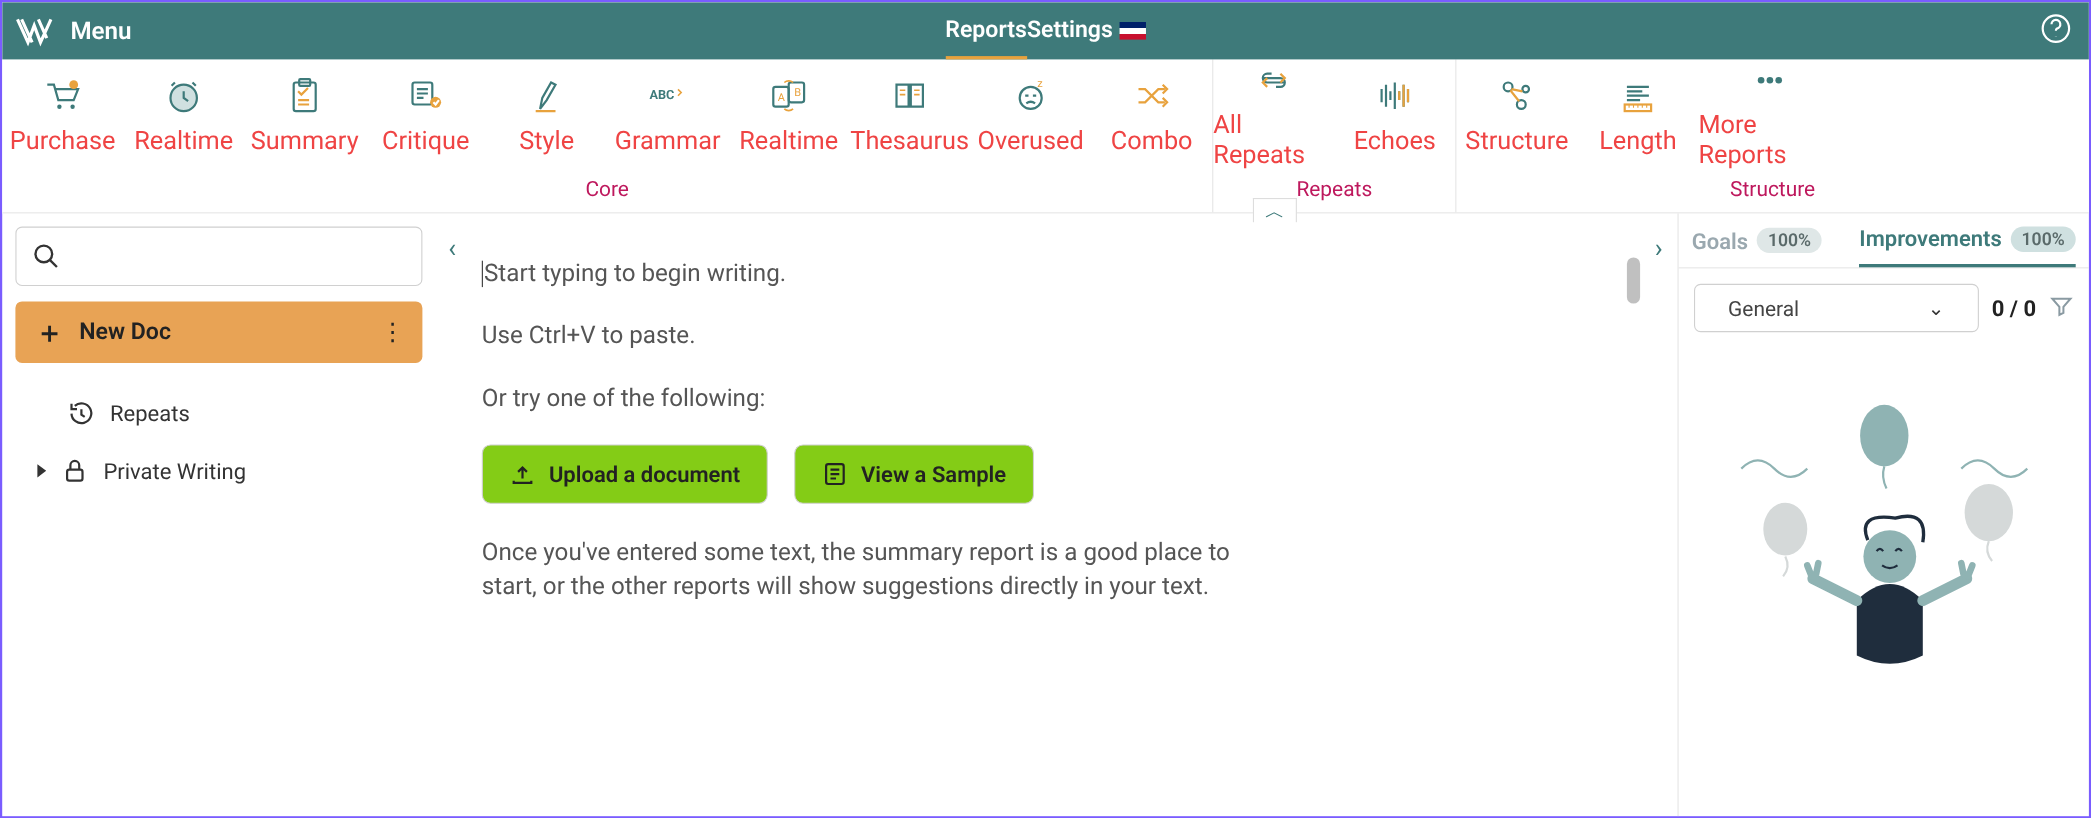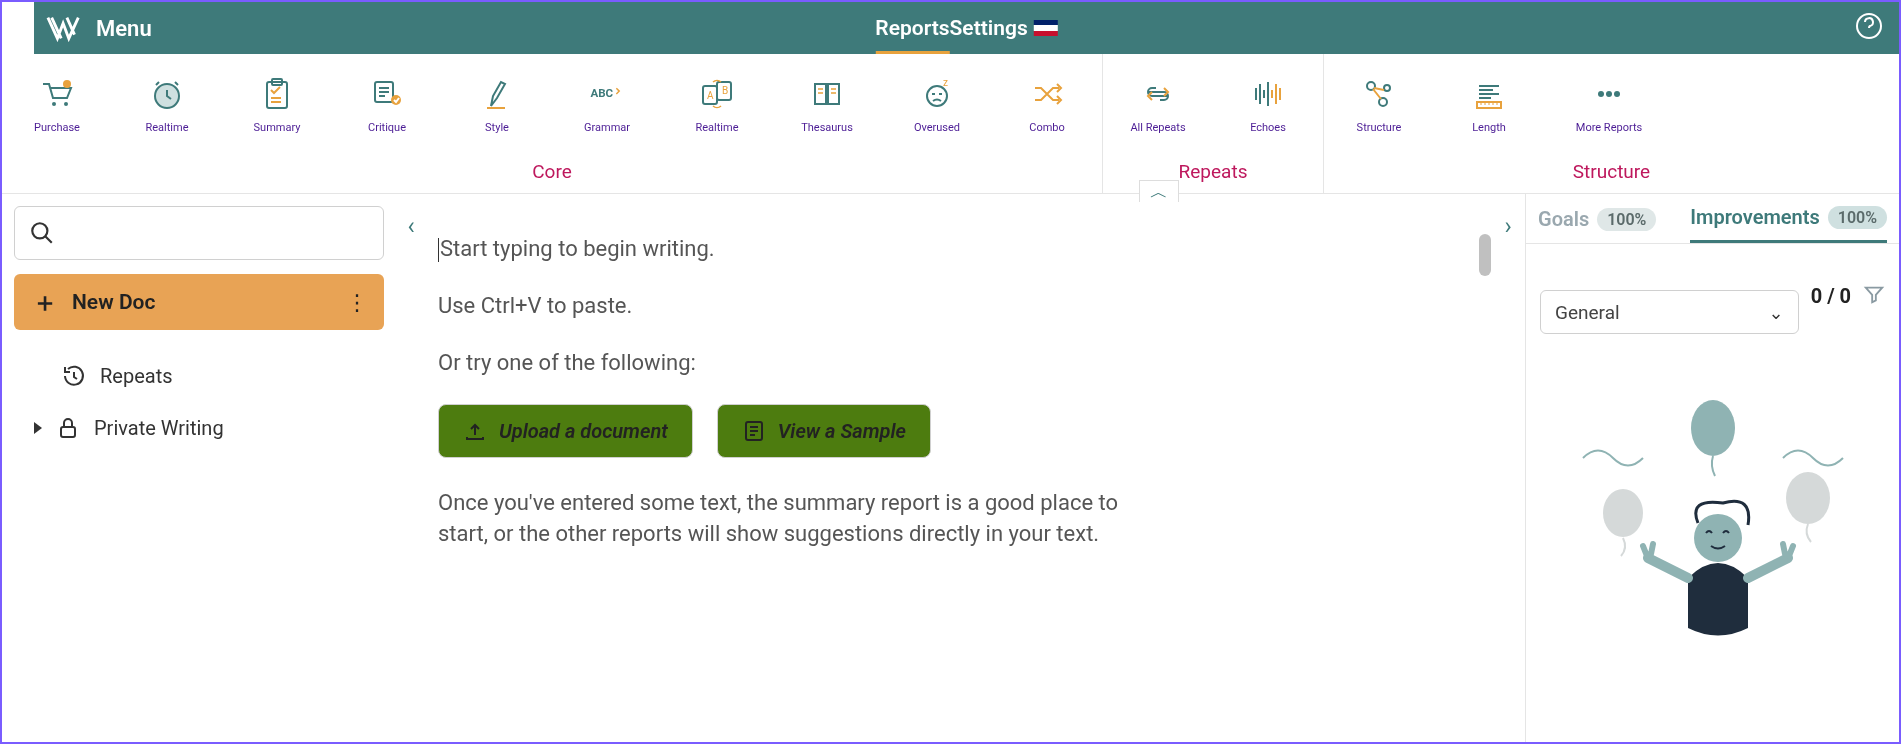--- a/index.html
+++ b/index.html
@@ -1,37 +1,37 @@
 <!DOCTYPE html>
 <html><head>
 <meta charset="utf-8">
 <style>
   * { margin: 0; padding: 0; box-sizing: border-box; font-family: -apple-system, BlinkMacSystemFont, "Segoe UI", Roboto, sans-serif; }
   body { width: 1901px; height: 744px; background: #fff; border: 2px solid #7a5cff; overflow: hidden; }
   
   
-  .header { height: 52px; background: #3e7a7a; display: flex; align-items: center; color: #fff; position: relative; margin-left: 32px; }
+  .header { height: 52px; background: #3e7a7a; display: flex; align-items: center; color: #fff; position: relative; }
   .logo { margin-left: 12px; display: flex; align-items: center; }
   .logo svg { width: 38px; height: 30px; }
   .menu-label { margin-left: 12px; font-size: 22px; font-weight: 600; }
   .header-center { position: absolute; left: 50%; transform: translateX(-50%); display: flex; align-items: center; height: 100%; }
   .tab-link { font-size: 21px; font-weight: 600; color: #fff; height: 100%; display: flex; align-items: center; position: relative; }
   .tab-link.active::after { content: ""; position: absolute; bottom: 0; left: 0; right: 0; height: 3px; background: #e8a23d; }
   .flag { width: 24px; height: 16px; background: linear-gradient(to bottom, #012169 33%, #fff 33%, #fff 66%, #C8102E 66%); margin-left: 6px; display:inline-block; }
   .help-icon { position: absolute; right: 16px; top: 50%; transform: translateY(-50%); }
   .help-icon svg { width: 28px; height: 28px; stroke: #fff; fill: none; stroke-width: 2; }
 
   
   .ribbon { display: flex; border-bottom: 1px solid #e5e5e5; background: #fff; height: 140px; }
   .ribbon-group { display: flex; flex-direction: column; height: 100%; }
   .ribbon-items { display: flex; flex: 1; }
   .ribbon-item { display: flex; flex-direction: column; align-items: center; justify-content: center; width: 110px; gap: 8px; cursor: pointer; }
   .ribbon-item .ico { height: 38px; display: flex; align-items: center; justify-content: center; }
   .ribbon-item .ico svg { width: 36px; height: 36px; }
-  .ribbon-item .lbl { color: #4c1d95; font-size: 11px; }
+  .ribbon-item .lbl { color: #ef4444; font-size: 23px; }
   .ribbon-divider { width: 1px; background: #e5e5e5; height: 100%; }
   .ribbon-group-label { text-align: center; color: #be185d; font-size: 19px; padding: 6px 0 10px; }
 
   
   .main { display: flex; height: calc(100% - 52px - 140px); }
   
   
   .sidebar-left { width: 394px; padding: 12px; }
   .search-box { border: 1px solid #d0d0d0; border-radius: 6px; height: 54px; display: flex; align-items: center; padding: 0 14px; margin-bottom: 14px; }
   .search-box svg { width: 26px; height: 26px; stroke: #333; fill: none; stroke-width: 2; }
@@ -44,36 +44,36 @@
   .nav-item svg { width: 24px; height: 24px; stroke: #333; fill: none; stroke-width: 2; }
   .nav-item .caret { width: 0; height: 0; border-left: 8px solid #333; border-top: 6px solid transparent; border-bottom: 6px solid transparent; }
 
   
   .editor-wrap { flex: 1; position: relative; display: flex; }
   .collapse-left { width: 30px; display: flex; justify-content: center; padding-top: 18px; color: #3e7a7a; font-size: 24px; cursor: pointer; }
   .editor { flex: 1; padding: 40px 10px 0 12px; font-size: 22px; color: #555; position: relative; }
   .editor p { margin-bottom: 26px; line-height: 1.4; }
   .editor .caret-line::before { content: ""; display: inline-block; width: 1px; height: 24px; background: #333; vertical-align: middle; margin-right: 1px; }
   .editor-actions { display: flex; gap: 24px; margin: 10px 0 30px; }
-  .editor-btn { border: 1px solid #d0d0d0; border-radius: 8px; padding: 14px 24px; display: flex; align-items: flex-start; gap: 12px; font-size: 20px; font-weight: 600; color: #222; cursor: pointer; background: #4d7c0f; font-style: italic; }
+  .editor-btn { border: 1px solid #d0d0d0; border-radius: 8px; padding: 14px 24px; display: flex; align-items: flex-start; gap: 12px; font-size: 20px; font-weight: 600; color: #222; cursor: pointer; background: #84cc16; }
   .editor-btn svg { width: 24px; height: 24px; stroke: #222; fill: none; stroke-width: 2; }
   .scroll-thumb { position: absolute; right: 0; top: 40px; width: 12px; height: 42px; background: #c0c0c0; border-radius: 6px; }
   .expand-up { position: absolute; top: -14px; right: 346px; width: 40px; height: 22px; background: #fff; border: 1px solid #ddd; border-bottom: none; display: flex; align-items: center; justify-content: center; color: #3e7a7a; font-size: 18px; cursor: pointer; }
   .collapse-right { width: 34px; display: flex; justify-content: center; padding-top: 18px; color: #3e7a7a; font-size: 24px; cursor: pointer; }
 
   
   .panel-right { width: 374px; border-left: 1px solid #e5e5e5; }
   .panel-tabs { display: flex; align-items: center; height: 50px; border-bottom: 1px solid #e5e5e5; padding: 0 12px; gap: 10px; }
-  .ptab { display: flex; align-items: flex-end; gap: 8px; font-size: 20px; font-weight: 600; color: #9aa8af; cursor: pointer; }
+  .ptab { display: flex; align-items: flex-start; gap: 8px; font-size: 20px; font-weight: 600; color: #9aa8af; cursor: pointer; }
   .ptab.active { color: #3e7a7a; }
   .pill { background: #dfe7e7; color: #5a6a6a; border-radius: 12px; padding: 2px 10px; font-size: 16px; font-weight: 600; }
   .ptab.active .pill { background: #cfe0e0; }
   .panel-tabs .ptab.active { border-bottom: 3px solid #3e7a7a; height: 100%; align-items: center; justify-content: flex-end; }
   .panel-controls { display: flex; align-items: center; padding: 14px 14px; gap: 12px; }
-  .dropdown { flex: 1; border: 1px solid #d0d0d0; border-radius: 6px; height: 44px; display: flex; align-items: center; justify-content: space-between; padding: 0 14px; font-size: 19px; color: #444; cursor: pointer; margin-top: 32px; }
+  .dropdown { flex: 1; border: 1px solid #d0d0d0; border-radius: 6px; height: 44px; display: flex; align-items: center; justify-content: space-between; padding: 0 30px; font-size: 19px; color: #444; cursor: pointer; }
   .dropdown .chev { font-size: 18px; color: #333; }
   .count { font-size: 20px; font-weight: 700; color: #222; }
   .filter-ico svg { width: 22px; height: 22px; stroke: #8a9aa2; fill: none; stroke-width: 2; }
   .celebrate { display: flex; justify-content: center; padding-top: 30px; }
   .celebrate svg { width: 300px; height: 260px; }
 </style>
 </head>
 <body>
 
 <div class="header">

